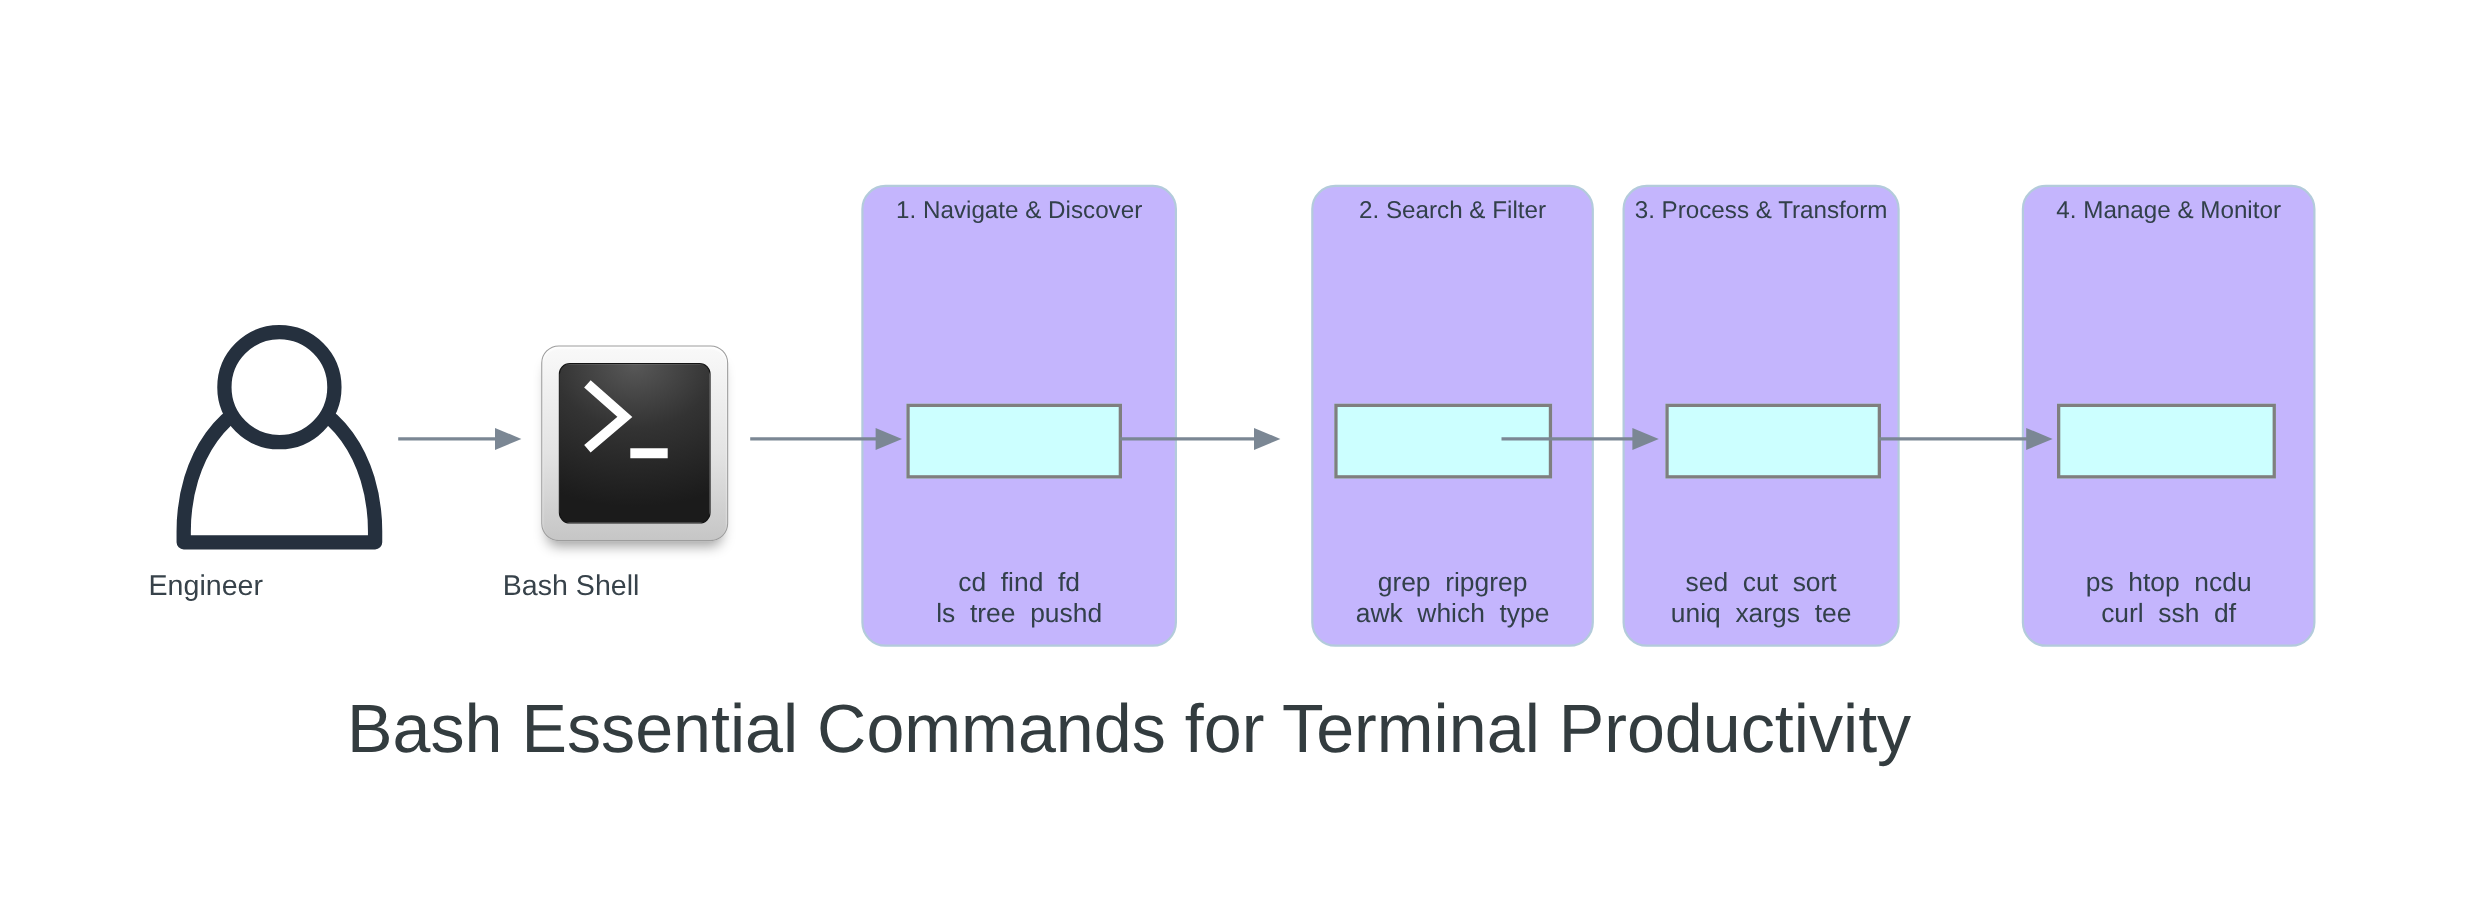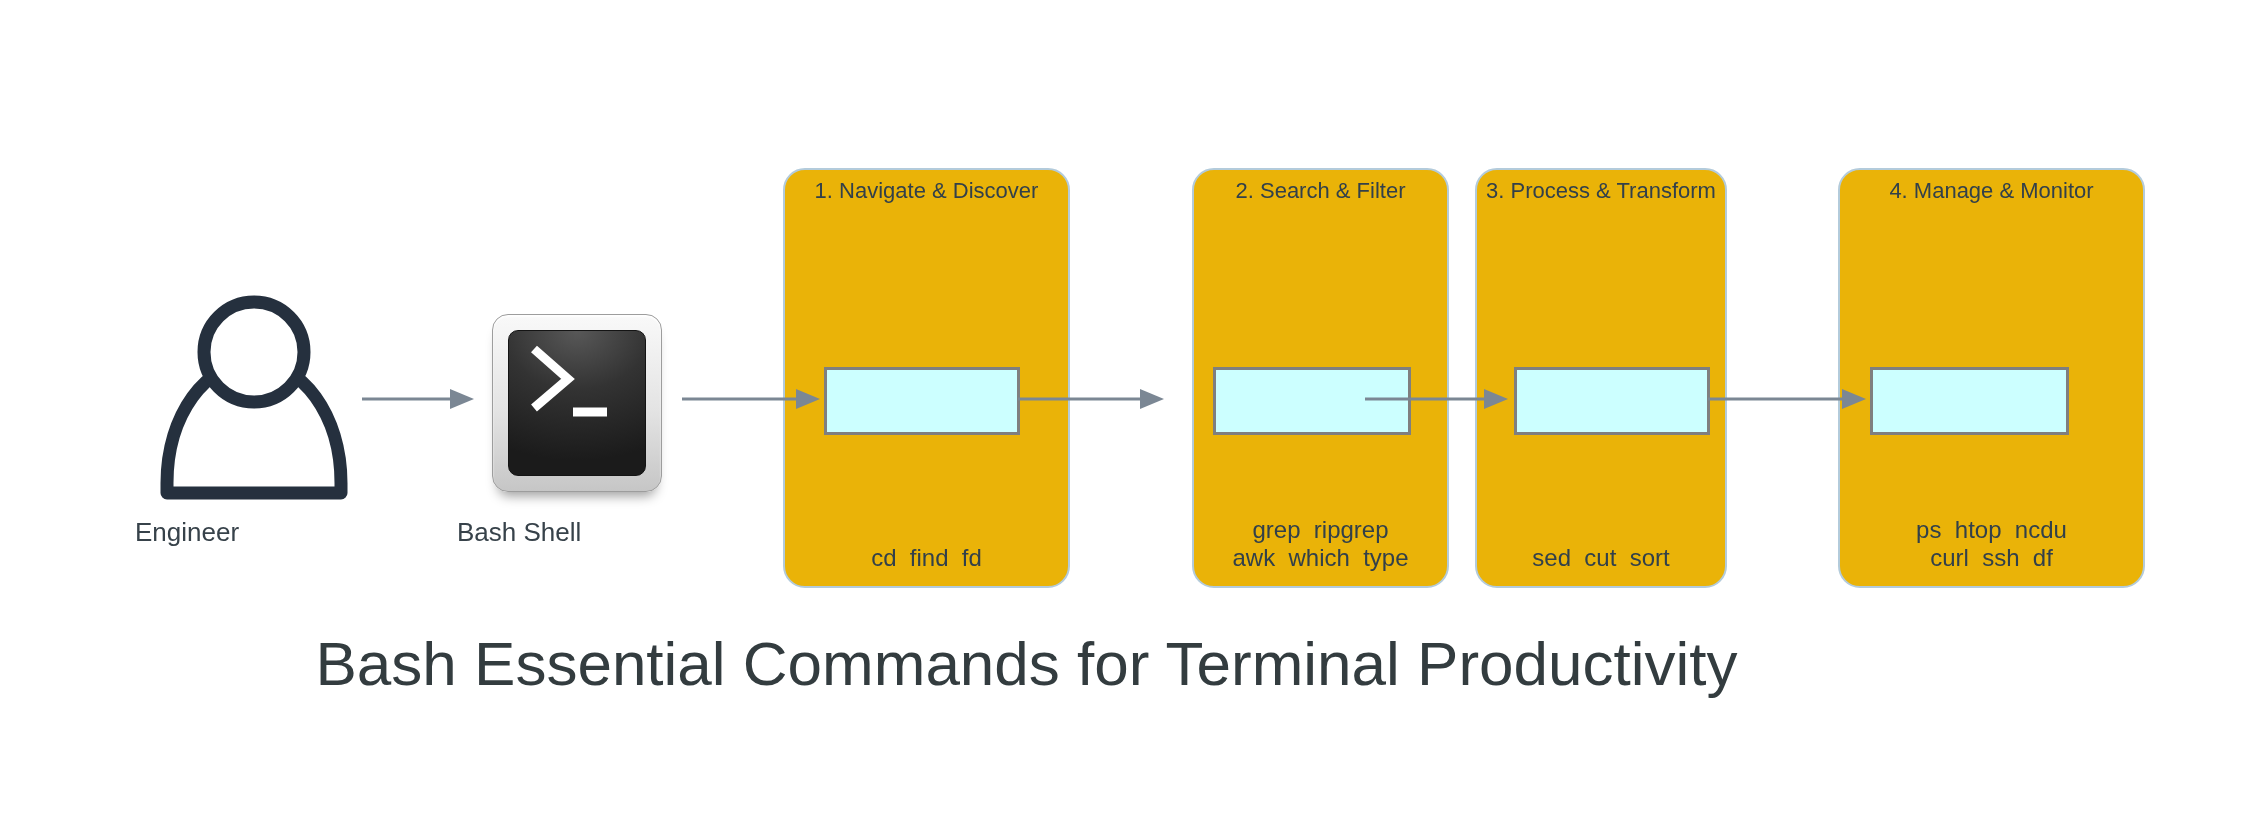--- a/index.html
+++ b/index.html
@@ -35,21 +35,21 @@
     left:15px;top:15px;right:15px;bottom:15px;
     border-radius:10px;
     background:radial-gradient(120% 90% at 50% 0%, #585858 0%, #333333 45%, #1b1b1b 100%);
     border:1px solid #141414;
   }
   .term-screen svg{position:absolute;left:0;top:0;}
   
   .stage-box{
     position:absolute;
     top:168px;height:420px;
-    background:#eab308;
+    background:#c4b5fd;
     border:2px solid #b3cbdb;
     border-radius:22px;
     box-sizing:border-box;
   }
   .stage-title{
     position:absolute;
     top:8px;left:0;right:0;
     text-align:center;
     font-size:22px;
     color:#32404a;
@@ -102,41 +102,43 @@
       </svg>
     </div>
   </div>
   <div class="actor-label" style="left:457px;top:517px;">Bash Shell</div>
 
   <div class="stage-box" style="left:783px;width:287px;">
     <div class="stage-title">1. Navigate &amp; Discover</div>
     <div class="stage-rect" style="left:39px;width:196px;"></div>
     <div class="stage-commands">
       <div>cd  find  fd</div>
+      <div>ls  tree  pushd</div>
     </div>
   </div>
 
   <div class="stage-box" style="left:1192px;width:257px;">
     <div class="stage-title">2. Search &amp; Filter</div>
     <div class="stage-rect" style="left:19px;width:198px;"></div>
     <div class="stage-commands">
       <div>grep  ripgrep</div>
       <div>awk  which  type</div>
     </div>
   </div>
 
   <div class="stage-box" style="left:1475px;width:252px;">
     <div class="stage-title">3. Process &amp; Transform</div>
     <div class="stage-rect" style="left:37px;width:196px;"></div>
     <div class="stage-commands">
       <div>sed  cut  sort</div>
+      <div>uniq  xargs  tee</div>
     </div>
   </div>
 
-  <div class="stage-box" style="left:1838px;width:307px;">
+  <div class="stage-box" style="left:1838px;width:267px;">
     <div class="stage-title">4. Manage &amp; Monitor</div>
     <div class="stage-rect" style="left:30px;width:199px;"></div>
     <div class="stage-commands">
       <div>ps  htop  ncdu</div>
       <div>curl  ssh  df</div>
     </div>
   </div>
 
   <svg class="arrow-layer" width="2257" height="840" viewBox="0 0 2257 840">
     <g stroke="#7b8794" fill="#7b8794" stroke-width="3">

